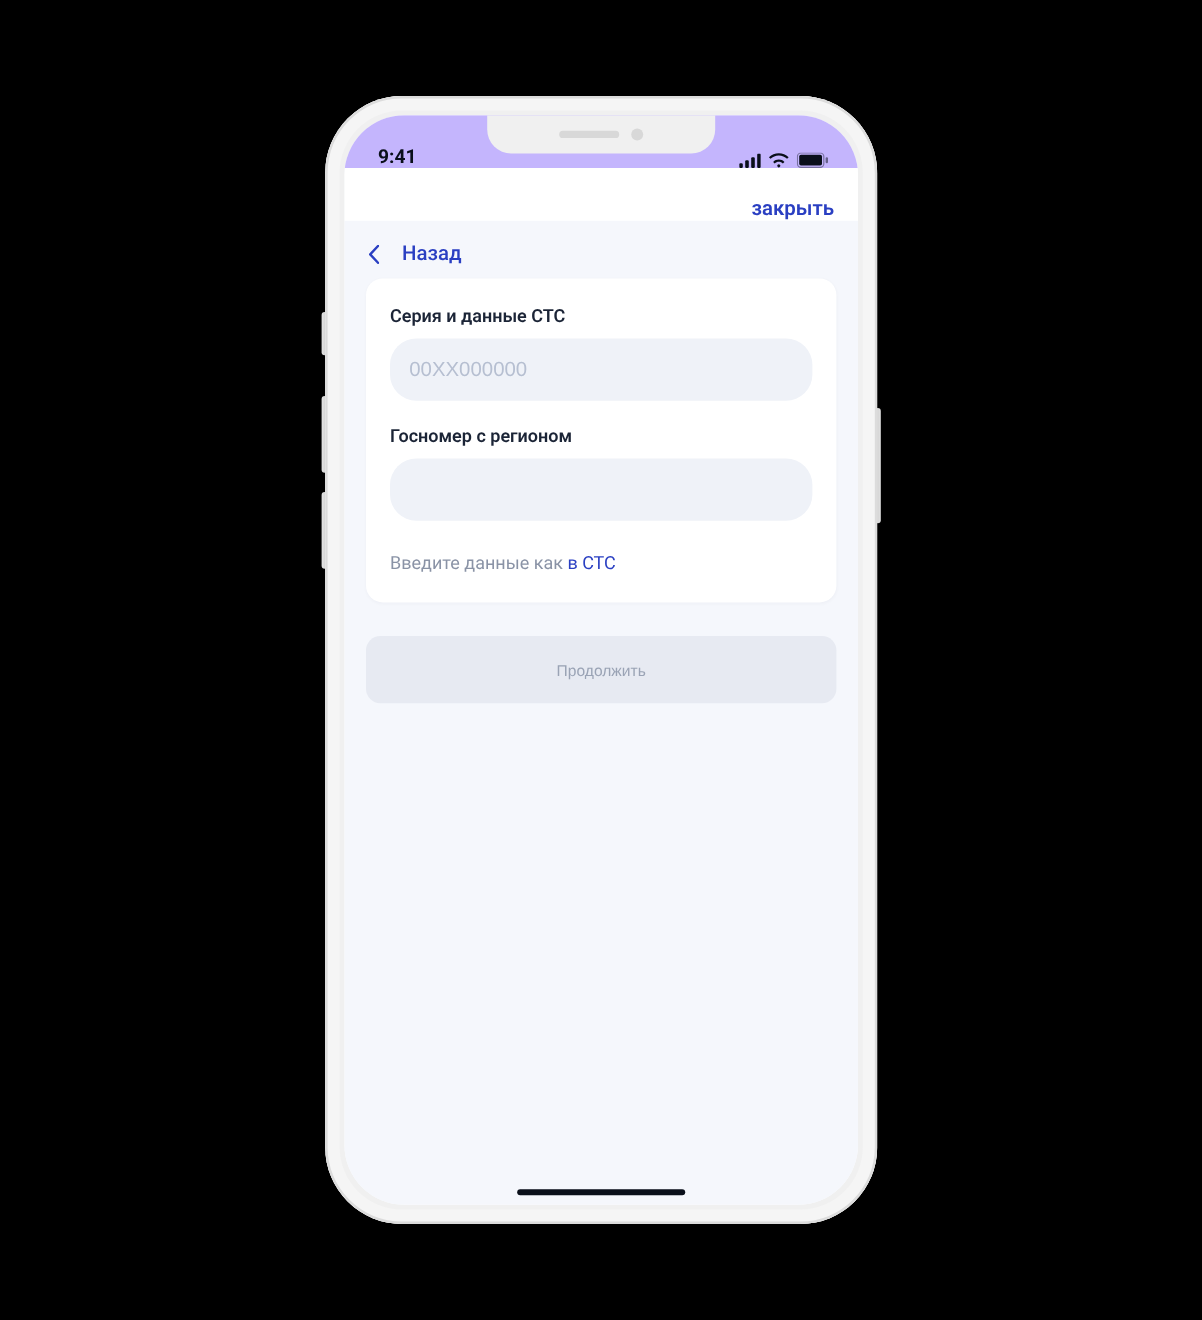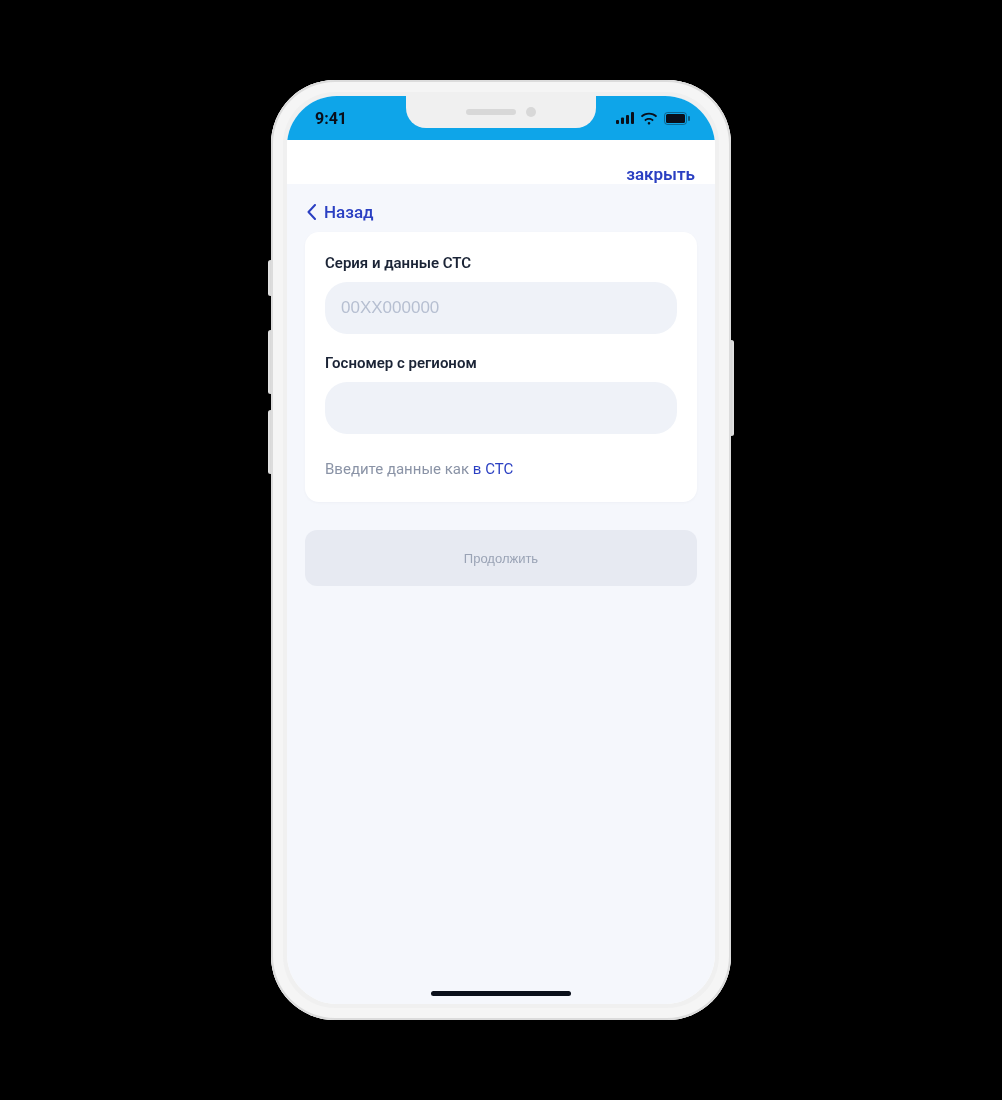--- a/index.html
+++ b/index.html
@@ -62,24 +62,24 @@
     justify-content: center;
     gap: 10px;
   }
   .notch .speaker { width: 50px; height: 6px; background: #d8d8d8; border-radius: 3px; }
   .notch .cam { width: 10px; height: 10px; background: #d8d8d8; border-radius: 50%; }
 
   
   .status-bar {
     height: 44px;
     display: flex;
-    align-items: center;
+    align-items: flex-end;
     padding: 0 24px 0 28px;
     justify-content: space-between;
-    background: #0ea5e9;
+    background: #c4b5fd;
     position: relative;
     z-index: 3;
   }
   .status-time { font-weight: 700; font-size: 16px; color: #0a0f1a; }
   .status-icons { display: flex; align-items: center; gap: 6px; }
   .status-icons svg { display: block; }
 
   
   .top-nav {
     height: 44px;
@@ -95,21 +95,21 @@
   .content {
     flex: 1 1 auto;
     background: #f5f7fc;
     padding: 0 18px 18px;
     overflow: hidden;
   }
 
   .back-row {
     display: flex;
     align-items: center;
-    gap: 8px;
+    gap: 19px;
     color: #2a3fc2;
     font-size: 17px;
     font-weight: 500;
     padding: 18px 2px 10px;
     cursor: pointer;
   }
   .back-row .chev { display: inline-flex; }
 
   .page-title {
     font-size: 25px;

